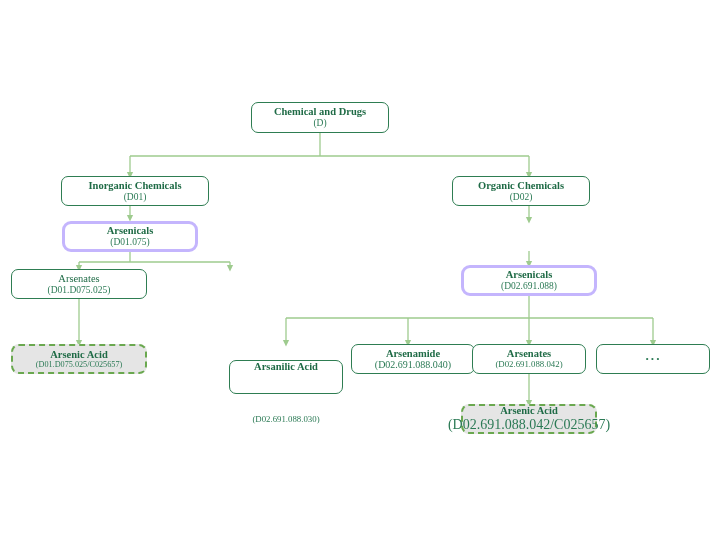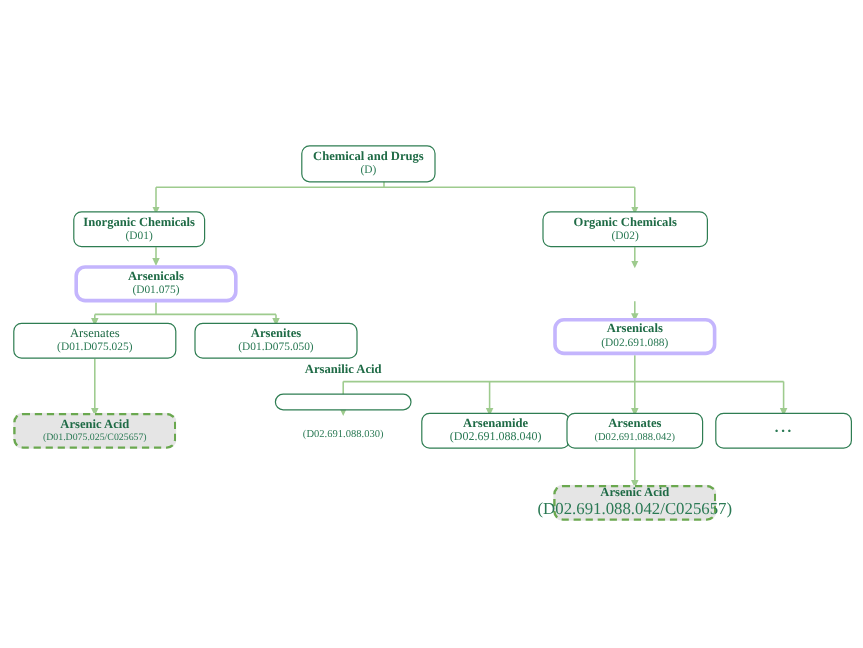--- a/index.html
+++ b/index.html
@@ -110,62 +110,58 @@
       <path d="M286,318 L653,318"></path>
       <path d="M286,318 L286,344" marker-end="url(#arrow)"></path>
       <path d="M408,318 L408,344" marker-end="url(#arrow)"></path>
       <path d="M529,318 L529,344" marker-end="url(#arrow)"></path>
       <path d="M653,318 L653,344" marker-end="url(#arrow)"></path>
 
       <path d="M529,374 L529,404" marker-end="url(#arrow)"></path>
     </g>
   </svg>
 
-  <div class="node" style="left:251px; top:102px; width:112px; height:31px;margin-top:19px;">
+  <div class="node" style="left:251px; top:102px; width:138px; height:31px;">
     <span class="lbl">Chemical and Drugs</span>
     <span class="code">(D)</span>
   </div>
 
-  <div class="node" style="left:61px; top:176px; width:110px; height:30px;">
+  <div class="node" style="left:61px; top:176px; width:148px; height:30px;">
     <span class="lbl">Inorganic Chemicals</span>
     <span class="code">(D01)</span>
   </div>
 
   <div class="node" style="left:452px; top:176px; width:138px; height:30px;">
     <span class="lbl">Organic Chemicals</span>
     <span class="code">(D02)</span>
   </div>
 
   <div class="node highlight" style="left:62px; top:221px; width:136px; height:31px;">
     <span class="lbl">Arsenicals</span>
     <span class="code">(D01.075)</span>
   </div>
 
 
   <div class="node plain" style="left:11px; top:269px; width:136px; height:30px;">
     <span class="lbl">Arsenates</span>
     <span class="code">(D01.D075.025)</span>
   </div>
 
-  <div class="node" style="left:162px; top:269px; width:136px; height:30px;">
-    <span class="lbl">Arsenites</span>
-    <span class="code">(D01.D075.050)</span>
-  </div>
 
   <div class="node highlight" style="left:461px; top:265px; width:136px; height:31px;">
     <span class="lbl">Arsenicals</span>
     <span class="code">(D02.691.088)</span>
   </div>
 
   <div class="node dashed" style="left:11px; top:344px; width:136px; height:30px;">
     <span class="lbl">Arsenic Acid</span>
     <span class="code tiny-code" style="font-size:8.2px;">(D01.D075.025/C025657)</span>
   </div>
 
-  <div class="node" style="left:229px; top:328px; width:114px; height:14px;">
+  <div class="node" style="left:229px; top:360px; width:114px; height:34px;justify-content:space-between;">
     <span class="lbl">Arsanilic Acid</span>
     <span class="code" style="font-size:8.8px;margin-top:42px;">(D02.691.088.030)</span>
   </div>
 
   <div class="node" style="left:351px; top:344px; width:124px; height:30px;">
     <span class="lbl">Arsenamide</span>
     <span class="code" style="font-size:10px;">(D02.691.088.040)</span>
   </div>
 
   <div class="node" style="left:472px; top:344px; width:114px; height:30px;">

